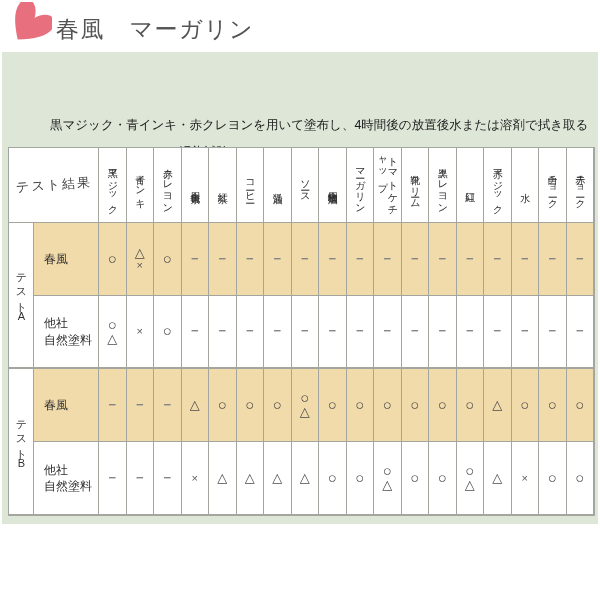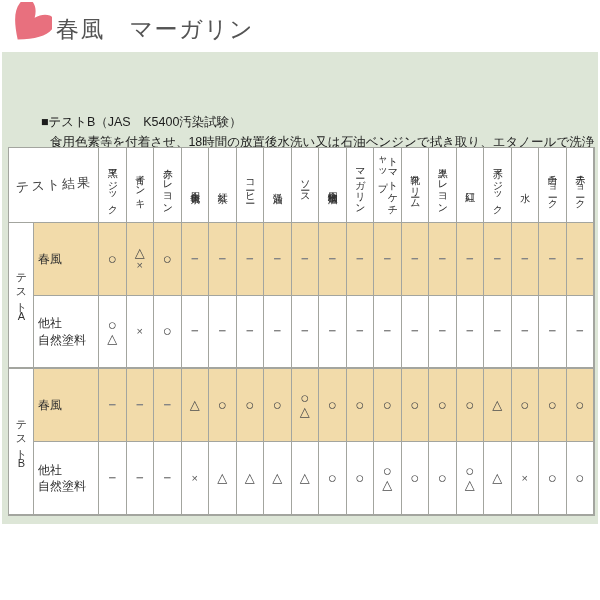--- a/index.html
+++ b/index.html
@@ -45,21 +45,21 @@
   .corner-text{
     font-size:13px; color:#414141; letter-spacing:2px;
     transform:rotate(-4deg); white-space:nowrap;
   }
   .vtext{
     writing-mode:vertical-rl; text-orientation:mixed;
     font-size:10px; line-height:1; letter-spacing:0.5px; color:#2e2e2e;
   }
   .vtext.upright{ text-orientation:upright; font-size:11px; letter-spacing:2px; color:#333; }
   .colhead .vtext{ max-height:71px; }
-  .product{ justify-content:center; align-items:flex-start; flex-direction:column; padding-left:4px; }
+  .product{ justify-content:center; align-items:flex-start; flex-direction:column; padding-left:10px; }
   .pline{ font-size:12px; color:#2e2e2e; line-height:1.35; white-space:nowrap; }
   .data{ flex-direction:column; gap:1px; }
   .sym{ line-height:0.95; color:#4c4c4c; }
   .s-circle{ font-size:15px; }
   .s-tri{ font-size:13px; }
   .s-x{ font-size:11px; color:#5a5a5a; }
   .s-dash{ font-size:13px; color:#858585; font-weight:bold; }
 </style>
 </head>
 <body>
@@ -67,20 +67,21 @@
 <svg class="logo" viewBox="0 0 100 100" aria-hidden="true">
   <g transform="rotate(38,50,50)">
     <path d="M50,90 C20,65 5,45 5,25 C5,10 17,3 27,6 C37,9 45,18 50,30 C55,18 63,9 73,6 C83,3 95,10 95,25 C95,45 80,65 50,90 Z" fill="#e8707e"></path>
   </g>
 </svg>
 
 <div class="page-title">春風　マーガリン</div>
 
 <div class="panel">
   <div class="desc">
+    <div class="detail">黒マジック・青インキ・赤クレヨンを用いて塗布し、4時間後の放置後水または溶剤で拭き取る</div>
     <div class="heading">■テストB（JAS　K5400汚染試験）</div>
     <div class="detail">食用色素等を付着させ、18時間の放置後水洗い又は石油ベンジンで拭き取り、エタノールで洗浄</div>
   </div>
 </div>
 
 <div id="grid">
     <div class="cell corner" style="grid-area: 1 / 1 / auto / span 2;">
       <span class="corner-text">テスト結果</span>
     </div>
     <div class="cell colhead" style="grid-area: 1 / 3;">

